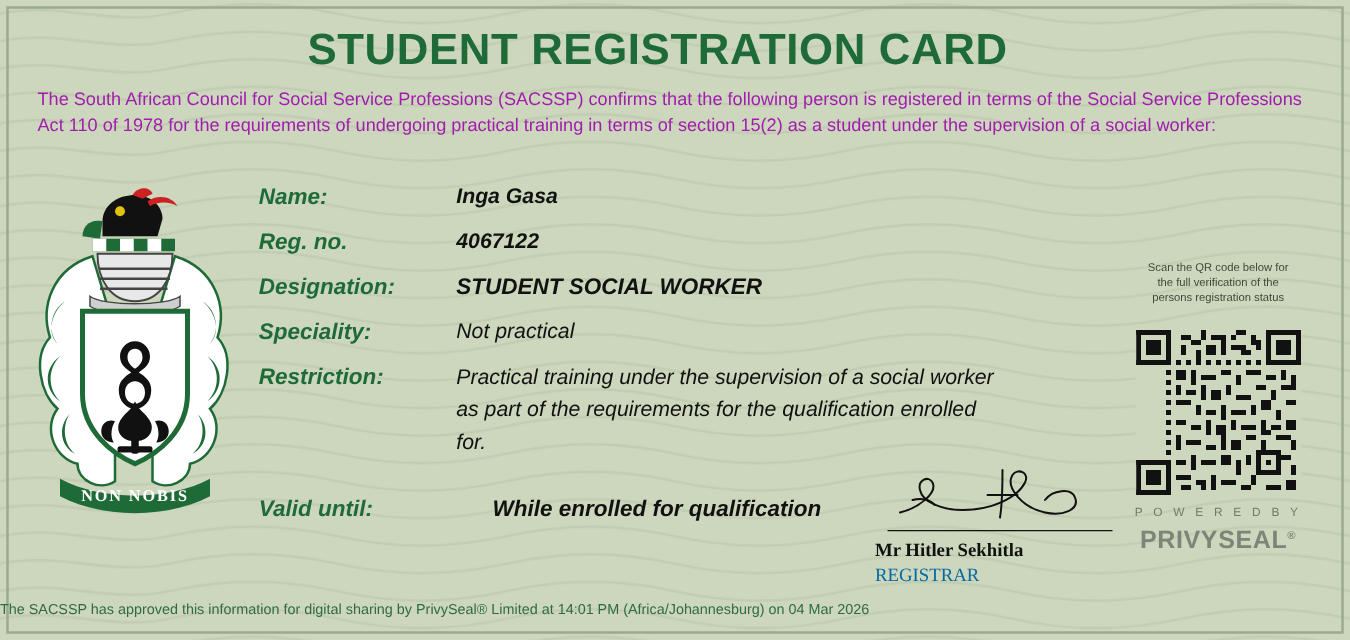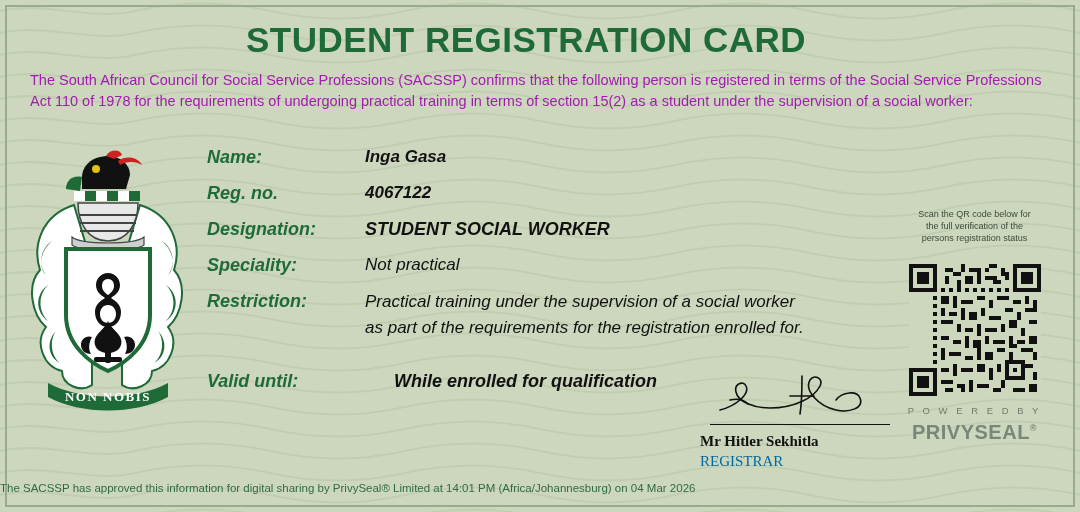--- a/index.html
+++ b/index.html
@@ -294,21 +294,21 @@
       <div class="row">
         <div class="lbl">Speciality:</div>
         <div class="val">Not practical</div>
       </div>
 
 
       <div class="row restriction">
         <div class="lbl">Restriction:</div>
         <div class="val">
           <div>Practical training under the supervision of a social worker</div>
-          <div>as part of the requirements for the registration enrolled for.</div>
+          <div>as part of the requirements for the qualification enrolled for.</div>
         </div>
       </div>
 
       <div class="row valid">
         <div class="lbl">Valid until:</div>
         <div class="val">While enrolled for qualification</div>
       </div>
 
     </div>
 

